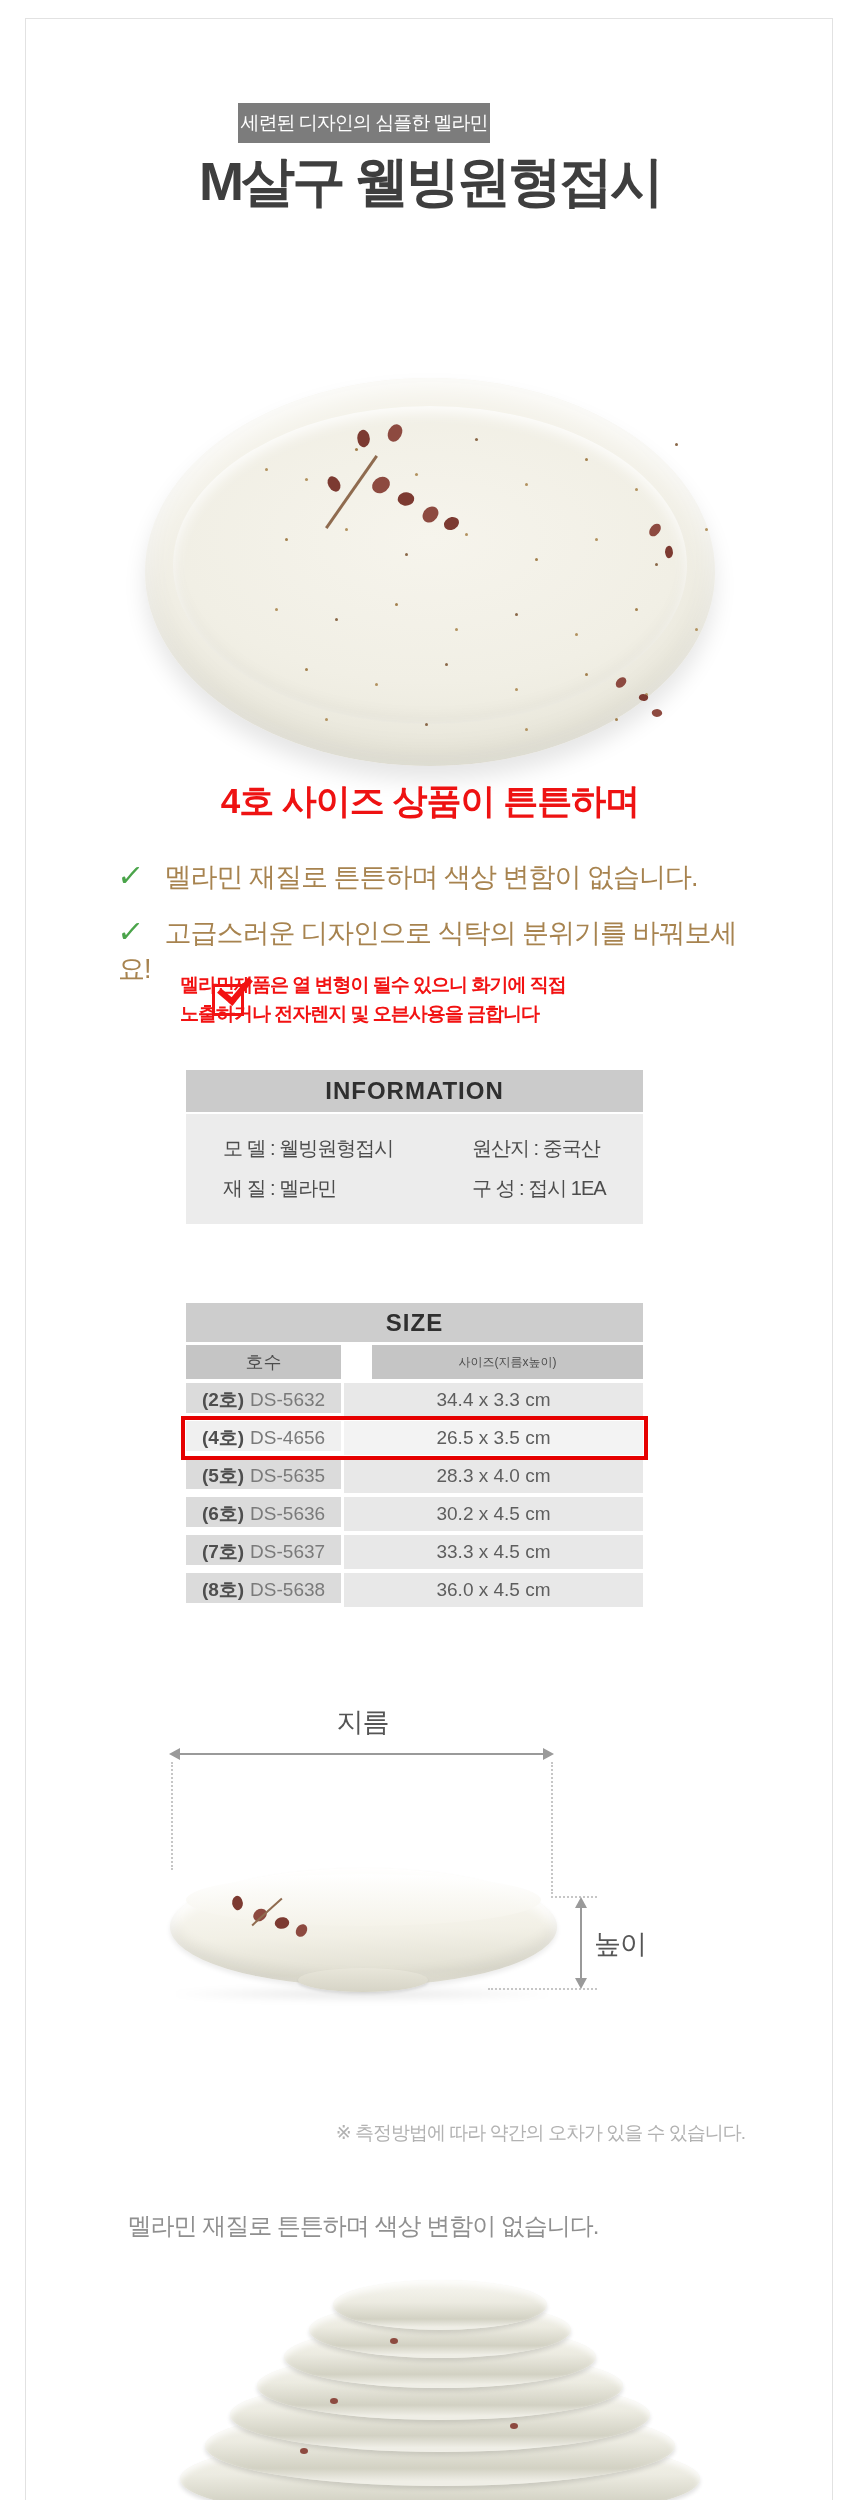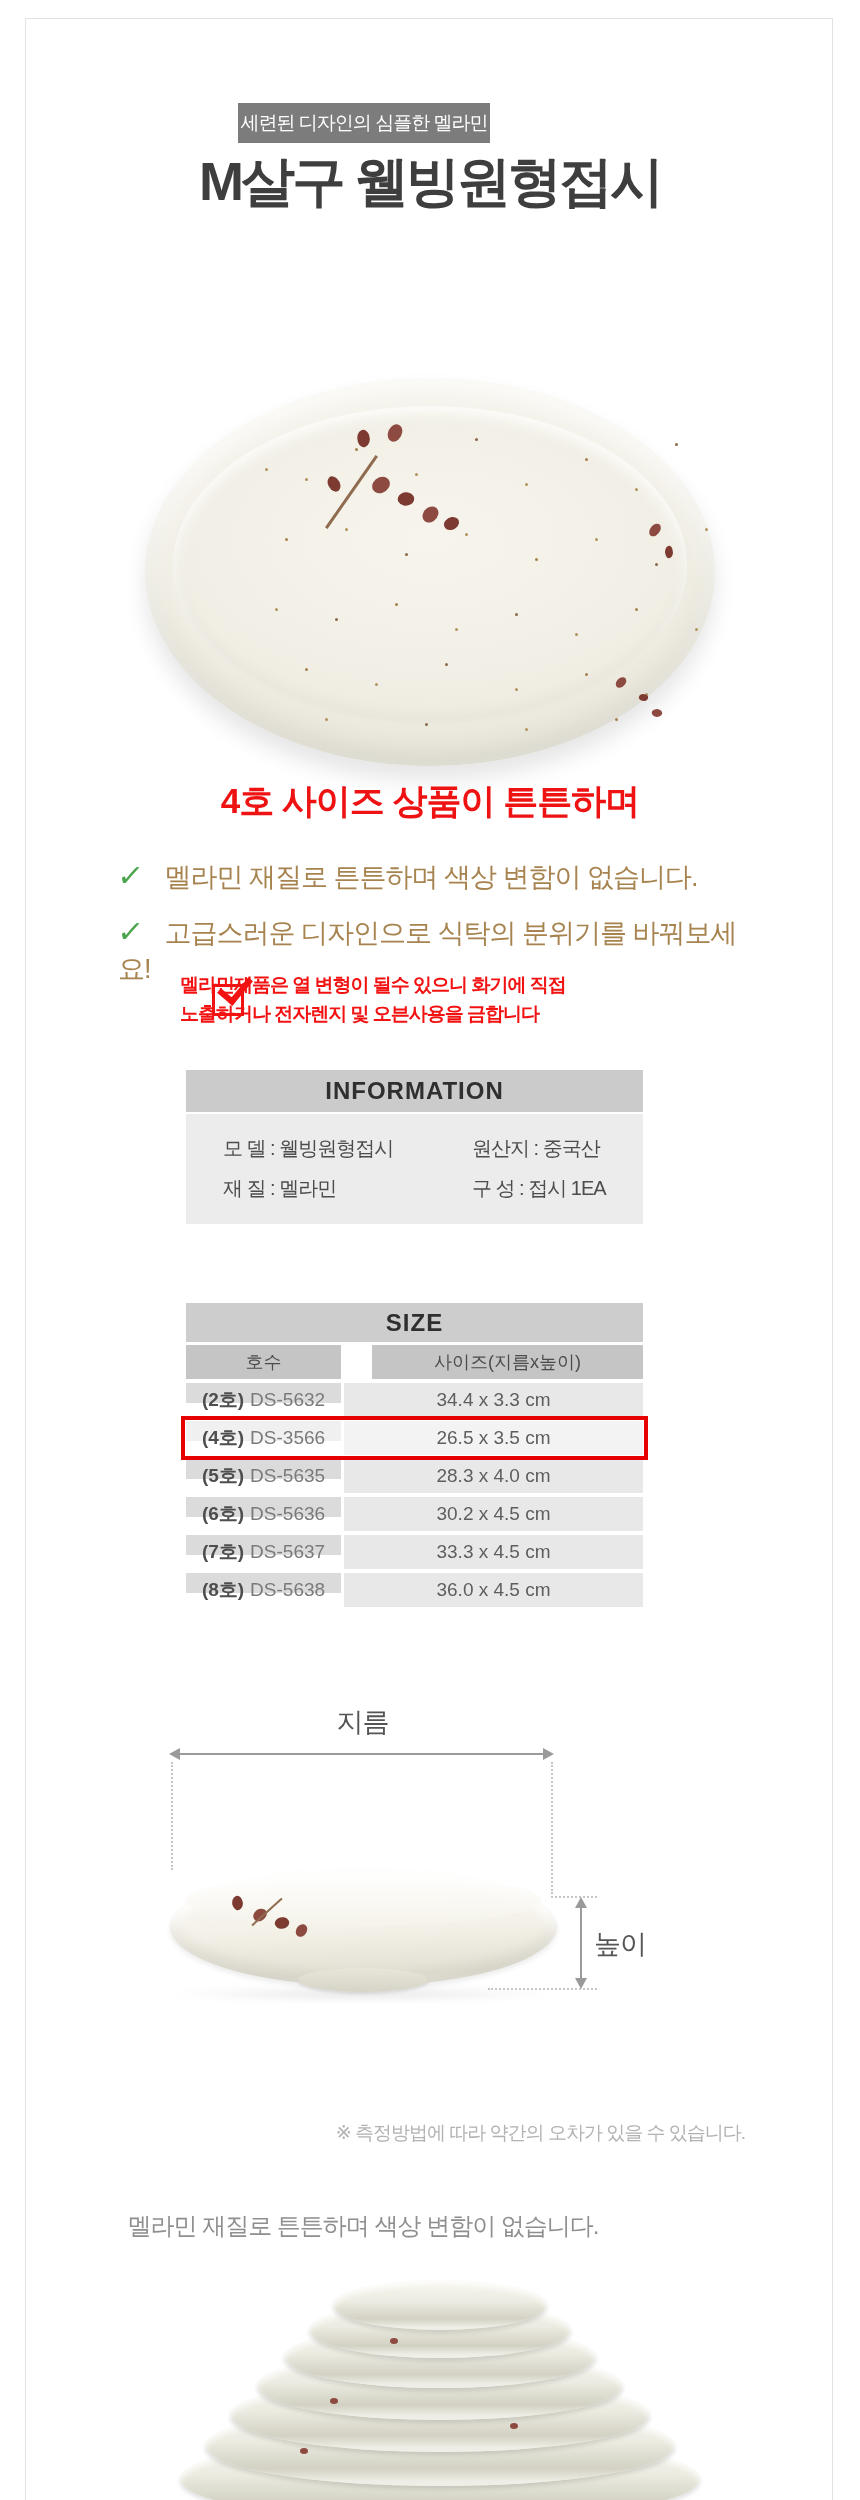--- a/index.html
+++ b/index.html
@@ -62,23 +62,23 @@
   .info-row .c1{width:286px;padding-left:37px;box-sizing:border-box;}
   .info-row .c2{flex:1;}
 
   
   .size{position:absolute;left:186px;top:1303px;width:457px;}
   .size .tbl-header{height:39px;line-height:39px;background:#cdcdcd;}
   .colhead{display:flex;margin-top:3px;gap:28px;}
   .colhead .c1{width:155px;background:#c5c5c5;height:34px;line-height:34px;text-align:center;
         font-size:18px;color:#4c4c4c;}
   .colhead .c2{margin-left:3px;flex:1;background:#c5c5c5;height:34px;line-height:34px;
-        text-align:center;font-size:18px;color:#4c4c4c;}
+        text-align:center;font-size:12px;color:#4c4c4c;}
   .srow{display:flex;margin-top:4px;position:relative;}
-  .srow .c1{width:155px;background:#dbdbdb;height:20px;line-height:34px;text-align:center;font-size:19px;}
+  .srow .c1{width:155px;background:#dbdbdb;height:30px;line-height:34px;text-align:center;font-size:19px;}
   .srow .c2{margin-left:3px;flex:1;background:#e8e8e8;height:34px;line-height:34px;text-align:center;
         font-size:19px;color:#5e5e5e;letter-spacing:0;}
   .srow .no{font-weight:bold;color:#4e4e4e;margin-right:6px;}
   .srow .mdl{color:#7a7a7a;}
   .srow.highlight{z-index:2;}
   .srow.highlight .c1{background:#f0f0f0;}
   .srow.highlight .c2{background:#f3f3f3;}
   .srow.highlight:after{content:"";position:absolute;left:-5px;top:-5px;right:-5px;bottom:-5px;
         border:4px solid #e60000;}
 
@@ -197,21 +197,21 @@
     <div class="colhead">
       <div class="c1">호수</div>
       <div class="c2">사이즈(지름x높이)</div>
     </div>
 
     <div class="srow">
       <div class="c1"><span class="no">(2호)</span><span class="mdl">DS-5632</span></div>
       <div class="c2">34.4 x 3.3 cm</div>
     </div>
     <div class="srow highlight">
-      <div class="c1"><span class="no">(4호)</span><span class="mdl">DS-3566</span></div>
+      <div class="c1"><span class="no">(4호)</span><span class="mdl">DS-4656</span></div>
       <div class="c2">26.5 x 3.5 cm</div>
     </div>
     <div class="srow">
       <div class="c1"><span class="no">(5호)</span><span class="mdl">DS-5635</span></div>
       <div class="c2">28.3 x 4.0 cm</div>
     </div>
     <div class="srow">
       <div class="c1"><span class="no">(6호)</span><span class="mdl">DS-5636</span></div>
       <div class="c2">30.2 x 4.5 cm</div>
     </div>

